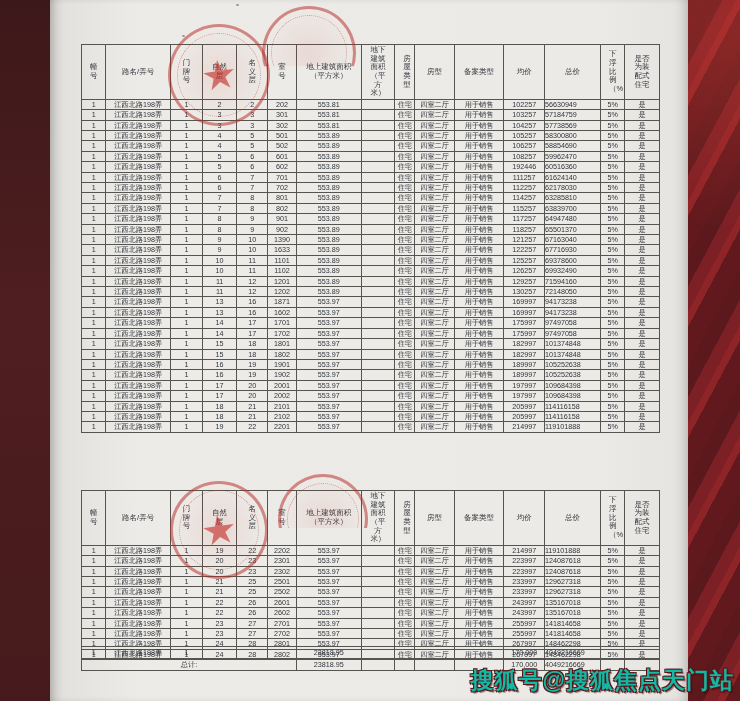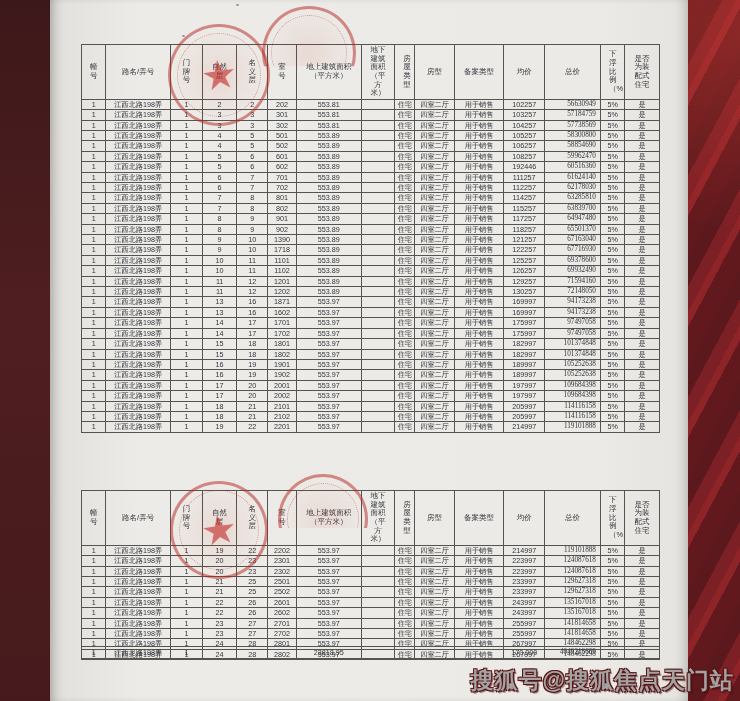--- a/index.html
+++ b/index.html
@@ -17,38 +17,38 @@
     background:linear-gradient(90deg,#e2e0dc,#edebe7 14%,#eceae6 86%,#e5e3df);
     box-shadow:inset 10px 0 14px -10px rgba(0,0,0,.4), inset -10px 0 14px -10px rgba(0,0,0,.3);}
   table{border-collapse:collapse;table-layout:fixed;position:absolute;background:transparent;border:1.5px solid #4c4b45;}
   #t1{left:31px;top:44px;width:579px;}
   #t2{left:31px;top:490px;width:579px;}
   #ts{left:31px;top:646px;width:579px;}
   th,td{border:1px solid #55544e;color:#30353b;text-align:center;vertical-align:middle;overflow:hidden;}
   th{font-size:7.5px;font-weight:400;line-height:1.15;padding:1px 8px;height:31px;white-space:normal;}
   td{font-size:7.2px;white-space:nowrap;height:9.4px;line-height:9.4px;padding:0;}
   #ts td{height:11px;line-height:11px;}
-  td.c12{text-align:right;padding-right:4px;font-family:Liberation Serif, serif;}
+  td.c12{text-align:left;padding-right:4px;}
   col.w0{width:4.2%}col.w1{width:11.2%}col.w2{width:5.5%}col.w3{width:6.0%}
   col.w4{width:5.3%}col.w5{width:5.0%}col.w6{width:11.2%}col.w7{width:5.8%}
   col.w8{width:3.5%}col.w9{width:6.8%}col.w10{width:8.6%}col.w11{width:7.0%}
   col.w12{width:9.7%}col.w13{width:4.2%}col.w14{width:6.0%}
   .stamp{position:absolute;border-radius:50%;border:3px solid rgba(182,42,38,.52);
     background:radial-gradient(circle, rgba(205,62,50,.10), transparent 72%);
     pointer-events:none;z-index:5;filter:blur(.3px);}
   .stamp::before{content:"";position:absolute;inset:6px;border-radius:50%;
     border:1.5px dotted rgba(182,42,38,.45);}
   .stamp .star{position:absolute;inset:0;display:flex;align-items:center;justify-content:center;
     color:rgba(196,44,40,.62);font-size:40px;transform:rotate(-8deg);line-height:1;}
   #stamp1{left:118px;top:24px;width:96px;height:96px;}
   #stamp2{left:212px;top:6px;width:88px;height:88px;clip-path:inset(0 0 36% 0);}
   #stamp3{left:120px;top:481px;width:92px;height:92px;}
   #stamp4{left:228px;top:474px;width:84px;height:84px;clip-path:inset(0 0 40% 0);}
   .watermark{position:absolute;right:6px;bottom:5px;z-index:9;
-    font-size:23px;font-weight:700;letter-spacing:1px;color:#a3a3a3;
+    font-size:23px;font-weight:700;letter-spacing:1px;color:#14b8a6;
     text-shadow:-1px -1px 0 #5a1516,1px -1px 0 #5a1516,-1px 1px 0 #5a1516,1px 1px 0 #5a1516,2px 2px 1px rgba(60,10,10,.55);}
   .speck{position:absolute;width:3px;height:2px;background:#9a958e;border-radius:50%;}
 </style>
 </head>
 <body>
 
 <div class="left-strip"></div>
 
 <div class="page">
 
@@ -327,21 +327,21 @@
           <td class="c12">67163040</td>
           <td class="c13">5%</td>
           <td class="c14">是</td>
         </tr>
         <tr>
           <td class="c0">1</td>
           <td class="c1">江西北路198弄</td>
           <td class="c2">1</td>
           <td class="c3">9</td>
           <td class="c4">10</td>
-          <td class="c5">1718</td>
+          <td class="c5">1633</td>
           <td class="c6">553.89</td>
           <td class="c7"></td>
           <td class="c8">住宅</td>
           <td class="c9">四室二厅</td>
           <td class="c10">用于销售</td>
           <td class="c11">122257</td>
           <td class="c12">67716930</td>
           <td class="c13">5%</td>
           <td class="c14">是</td>
         </tr>
@@ -894,20 +894,32 @@
         <td class="c6">23818.95</td>
         <td class="c7"></td>
         <td class="c8"></td>
         <td class="c9"></td>
         <td class="c10"></td>
         <td class="c11">170,000</td>
         <td class="c12">4049216669</td>
         <td class="c13"></td>
         <td class="c14"></td>
       </tr>
+      <tr>
+        <td colspan="6">总计:</td>
+        <td class="c6">23818.95</td>
+        <td class="c7"></td>
+        <td class="c8"></td>
+        <td class="c9"></td>
+        <td class="c10"></td>
+        <td class="c11">170,000</td>
+        <td class="c12">4049216669</td>
+        <td class="c13"></td>
+        <td class="c14"></td>
+      </tr>
     </tbody>
   </table>
 
   <div id="stamp1" class="stamp">
     <span class="star">★</span>
   </div>
   <div id="stamp2" class="stamp"></div>
   <div id="stamp3" class="stamp">
     <span class="star">★</span>
   </div>

